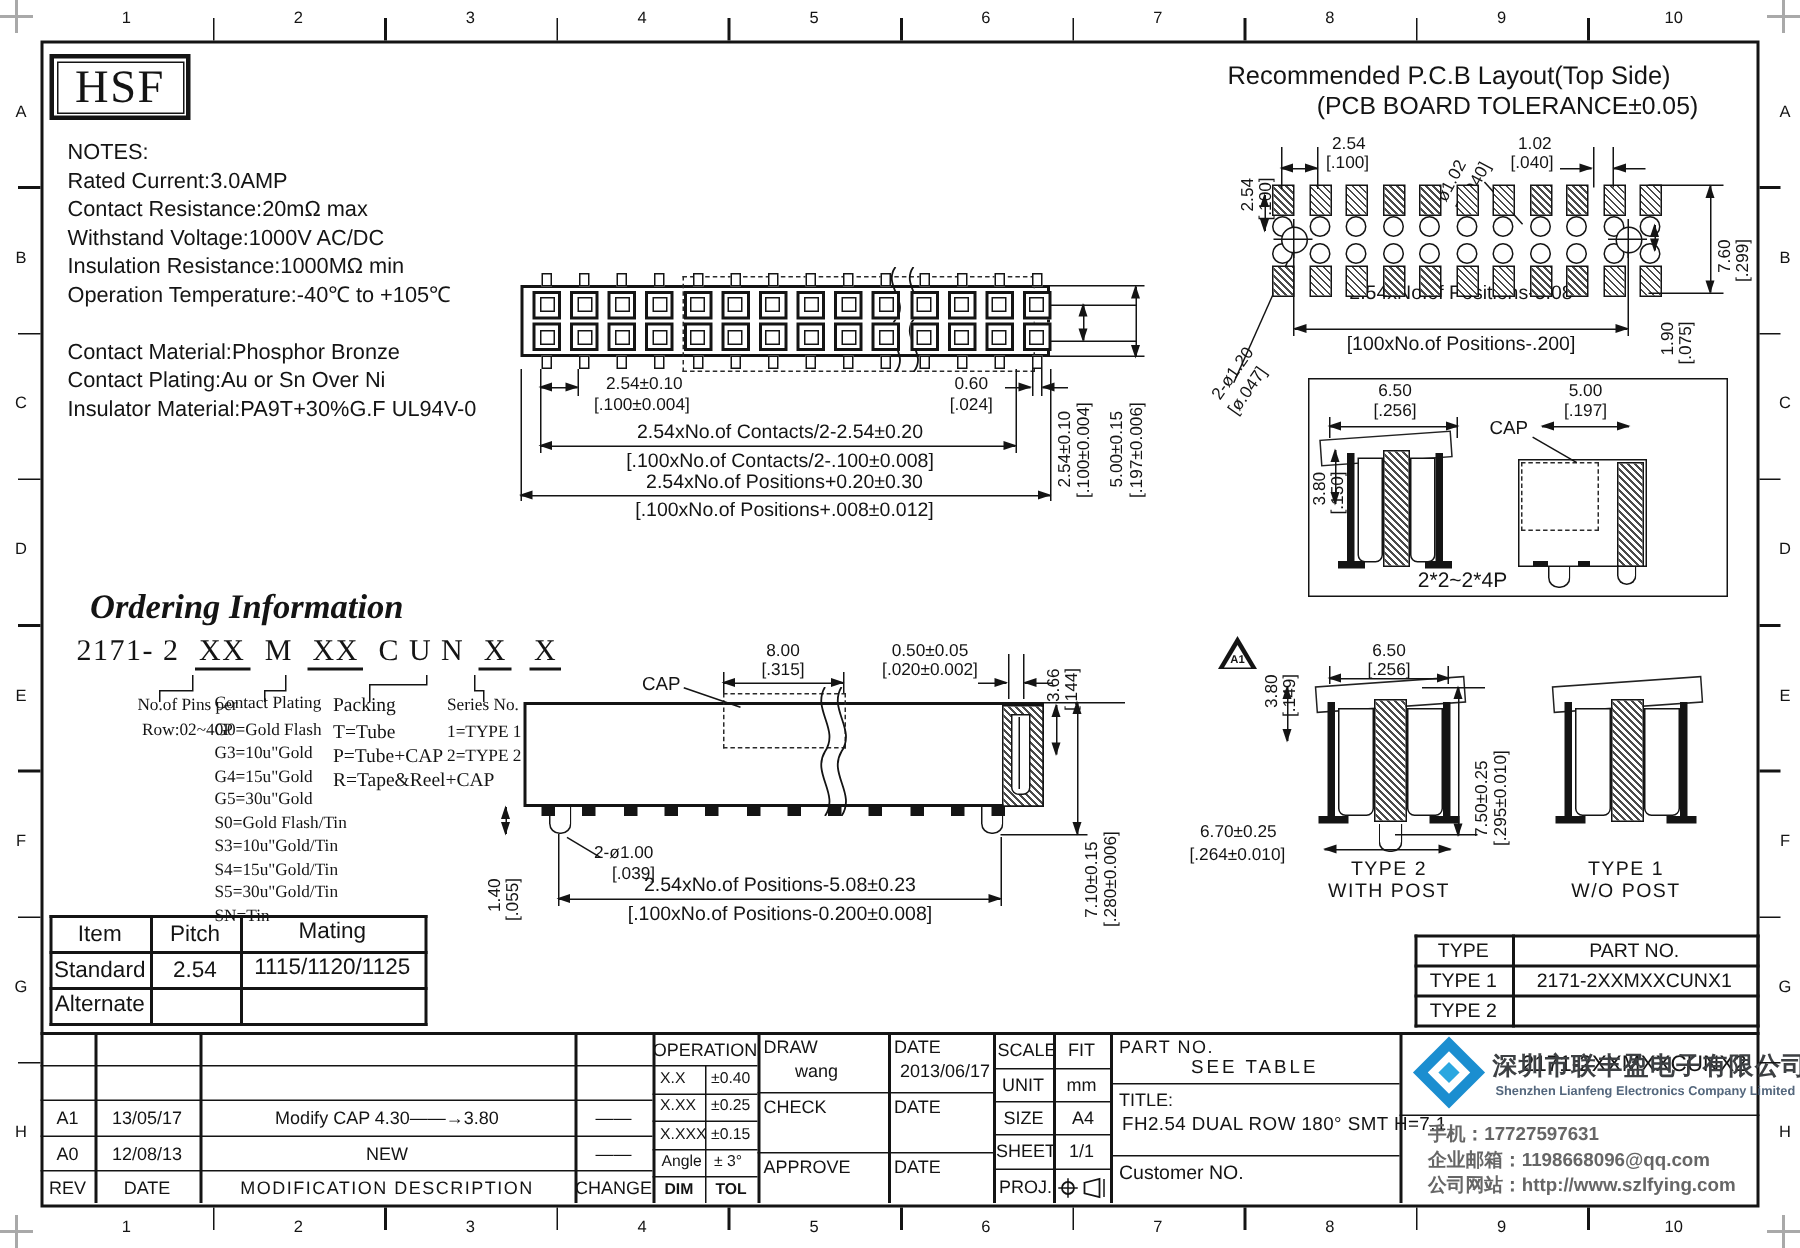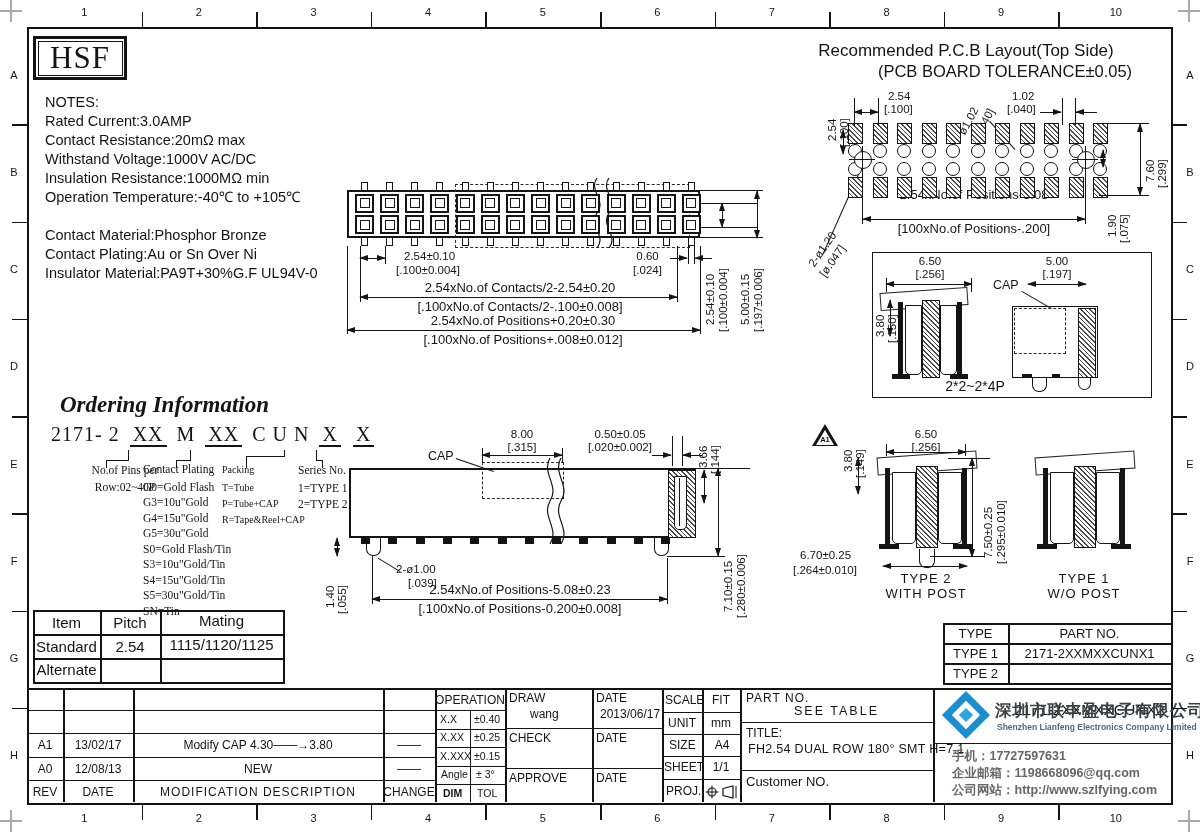--- a/index.html
+++ b/index.html
@@ -180,21 +180,21 @@
     <div>G0=Gold Flash</div>
     <div>G3=10u"Gold</div>
     <div>G4=15u"Gold</div>
     <div>G5=30u"Gold</div>
     <div>S0=Gold Flash/Tin</div>
     <div>S3=10u"Gold/Tin</div>
     <div>S4=15u"Gold/Tin</div>
     <div>S5=30u"Gold/Tin</div>
     <div>SN=Tin</div>
   </div>
-  <div class="t serif" style="left:222px;top:462px;font-size:10px;line-height:16px">
+  <div class="t serif" style="left:222px;top:462px;font-size:13px;line-height:16px">
     <div>Packing</div>
     <div style="height:2px"></div>
     <div>T=Tube</div>
     <div>P=Tube+CAP</div>
     <div>R=Tape&amp;Reel+CAP</div>
   </div>
   <div class="t serif" style="left:298px;top:462px;font-size:11.5px;line-height:16px">
     <div>Series No.</div>
     <div style="height:2px"></div>
     <div>1=TYPE 1</div>
@@ -278,21 +278,21 @@
   <div class="t tbltxt ctr" style="left:33px;top:661px;width:67px">Alternate</div>
 
   <div class="t ctr" style="left:943px;top:626px;width:65px;font-size:13px">TYPE</div>
   <div class="t ctr" style="left:1008px;top:626px;width:163px;font-size:13px">PART NO.</div>
   <div class="t ctr" style="left:943px;top:646px;width:65px;font-size:13px">TYPE 1</div>
   <div class="t ctr" style="left:1008px;top:646px;width:163px;font-size:13px">2171-2XXMXXCUNX1</div>
   <div class="t ctr" style="left:943px;top:666px;width:65px;font-size:13px">TYPE 2</div>
   <div class="t ctr" style="left:1008px;top:701px;width:163px;font-size:15px">2171-2XXMXXCUNX2</div>
 
   <div class="t blk ctr" style="left:27px;top:738px;width:36px">A1</div>
-  <div class="t blk ctr" style="left:63px;top:738px;width:70px">13/02/17</div>
+  <div class="t blk ctr" style="left:63px;top:738px;width:70px">13/05/17</div>
   <div class="t blk ctr" style="left:133px;top:738px;width:250px">Modify CAP 4.30——→3.80</div>
   <div class="t blk ctr" style="left:383px;top:738px;width:52px">——</div>
   <div class="t blk ctr" style="left:27px;top:762px;width:36px">A0</div>
   <div class="t blk ctr" style="left:63px;top:762px;width:70px">12/08/13</div>
   <div class="t blk ctr" style="left:133px;top:762px;width:250px">NEW</div>
   <div class="t blk ctr" style="left:383px;top:762px;width:52px">——</div>
   <div class="t blk ctr" style="left:27px;top:785px;width:36px">REV</div>
   <div class="t blk ctr" style="left:63px;top:785px;width:70px">DATE</div>
   <div class="t blk ctr" style="left:133px;top:785px;width:250px;letter-spacing:1px">MODIFICATION DESCRIPTION</div>
   <div class="t blk ctr" style="left:383px;top:785px;width:52px">CHANGE</div>
@@ -300,21 +300,21 @@
   <div class="t blk ctr" style="left:435px;top:693px;width:70px">OPERATION</div>
   <div class="t" style="left:440px;top:713px;font-size:10.5px">X.X</div>
   <div class="t" style="left:474px;top:713px;font-size:10.5px">±0.40</div>
   <div class="t" style="left:440px;top:731px;font-size:10.5px">X.XX</div>
   <div class="t" style="left:474px;top:731px;font-size:10.5px">±0.25</div>
   <div class="t" style="left:440px;top:750px;font-size:10.5px">X.XXX</div>
   <div class="t" style="left:474px;top:750px;font-size:10.5px">±0.15</div>
   <div class="t" style="left:441px;top:768px;font-size:10.5px">Angle</div>
   <div class="t" style="left:476px;top:768px;font-size:10.5px">± 3°</div>
   <div class="t" style="left:443px;top:787px;font-size:10.5px;font-weight:bold">DIM</div>
-  <div class="t" style="left:477px;top:787px;font-size:10.5px;font-weight:normal">TOL</div>
+  <div class="t" style="left:477px;top:787px;font-size:10.5px;font-weight:bold">TOL</div>
 
   <div class="t blk" style="left:509px;top:691px">DRAW</div>
   <div class="t blk" style="left:530px;top:707px">wang</div>
   <div class="t blk" style="left:596px;top:691px">DATE</div>
   <div class="t blk" style="left:600px;top:707px">2013/06/17</div>
   <div class="t blk" style="left:509px;top:731px">CHECK</div>
   <div class="t blk" style="left:596px;top:731px">DATE</div>
   <div class="t blk" style="left:509px;top:771px">APPROVE</div>
   <div class="t blk" style="left:596px;top:771px">DATE</div>
 

